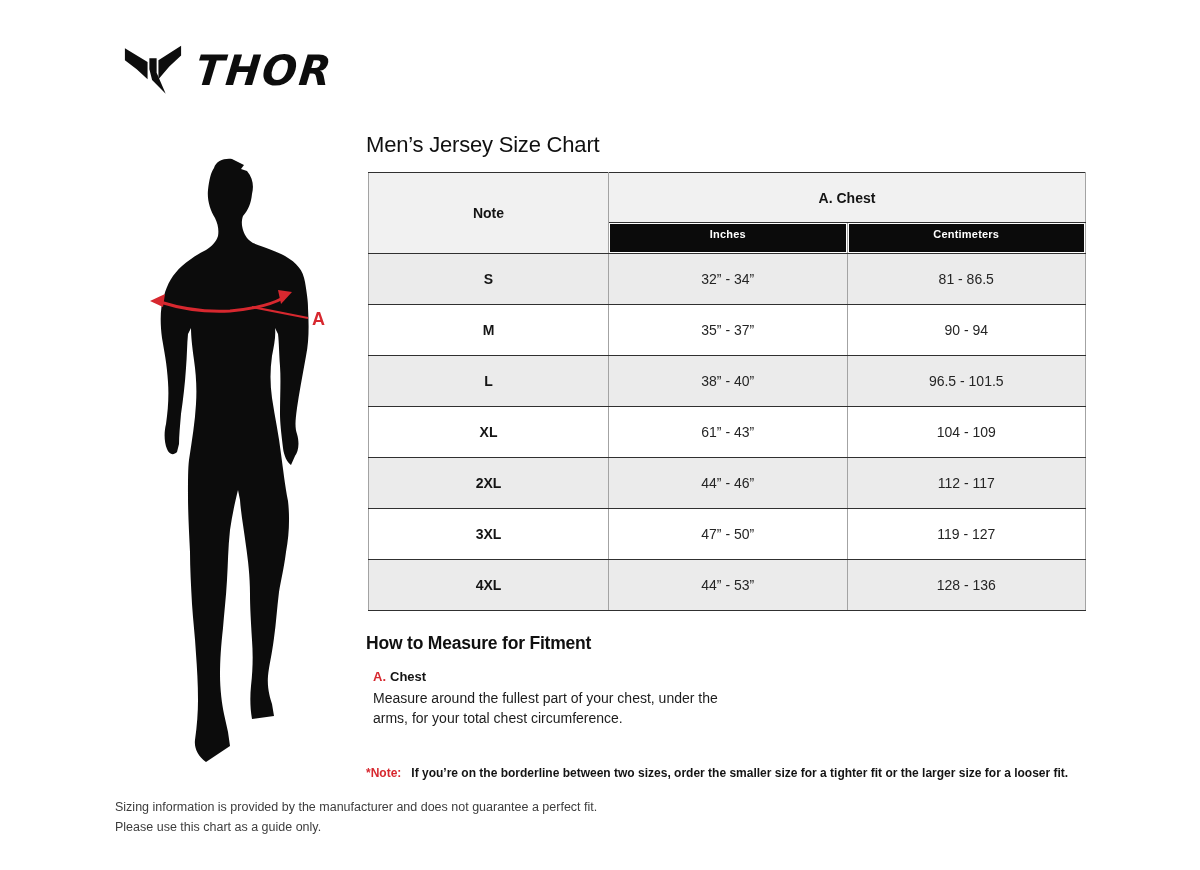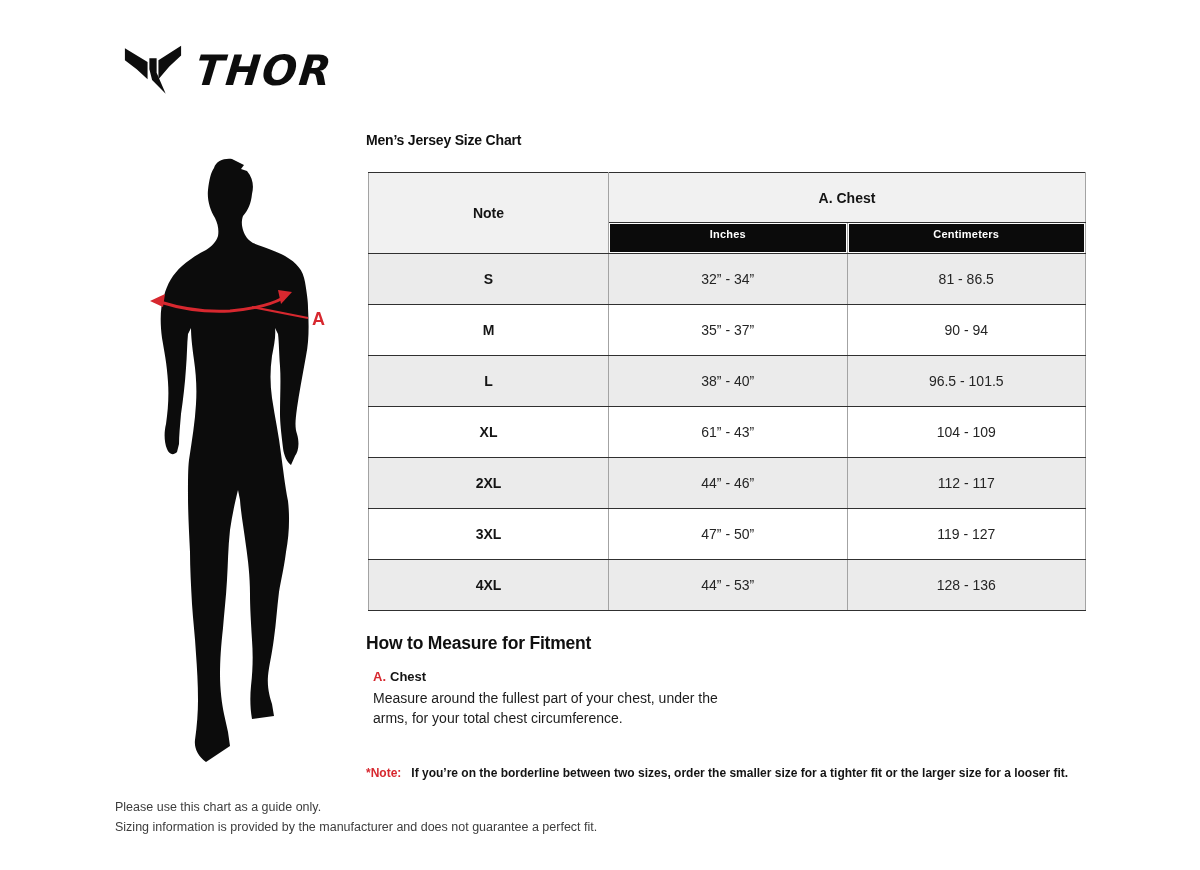--- a/index.html
+++ b/index.html
@@ -26,21 +26,21 @@
     transform: skewX(-6deg) scaleY(1.02);
     color: #0d0d0d; line-height: 1;
   }
 
   
   .figure-wrap { position: absolute; left: 140px; top: 156px; width: 200px; height: 620px; }
 
   
   .chart-title {
     position: absolute; left: 366px; top: 132px;
-    font-size: 14px; font-weight: bold; color: #101010;
+    font-size: 22px; font-weight: normal; color: #101010;
     letter-spacing: -0.2px;
   }
   .size-table {
     position: absolute; left: 368px; top: 172px; width: 718px;
     border-collapse: collapse;
     border: 1px solid #4f4f4f;
     table-layout: fixed;
   }
   .size-table th, .size-table td {
     border-left: 1px solid #a3a3a3;
@@ -250,17 +250,17 @@
       <span class="key">A.</span><span>Chest</span>
     </div>
     <div class="item-desc">Measure around the fullest part of your chest, under the arms, for your total chest circumference.</div>
   </div>
 
   <div class="note-line">
     <span class="note-label">*Note:</span><span class="note-text">If you’re on the borderline between two sizes, order the smaller size for a tighter fit or the larger size for a looser fit.</span>
   </div>
 
   <div class="footer-text">
+    <div>Sizing information is provided by the manufacturer and does not guarantee a perfect fit.</div>
     <div>Please use this chart as a guide only.</div>
-    <div>Sizing information is provided by the manufacturer and does not guarantee a perfect fit.</div>
   </div>
 
 </div>
 
 </body></html>

